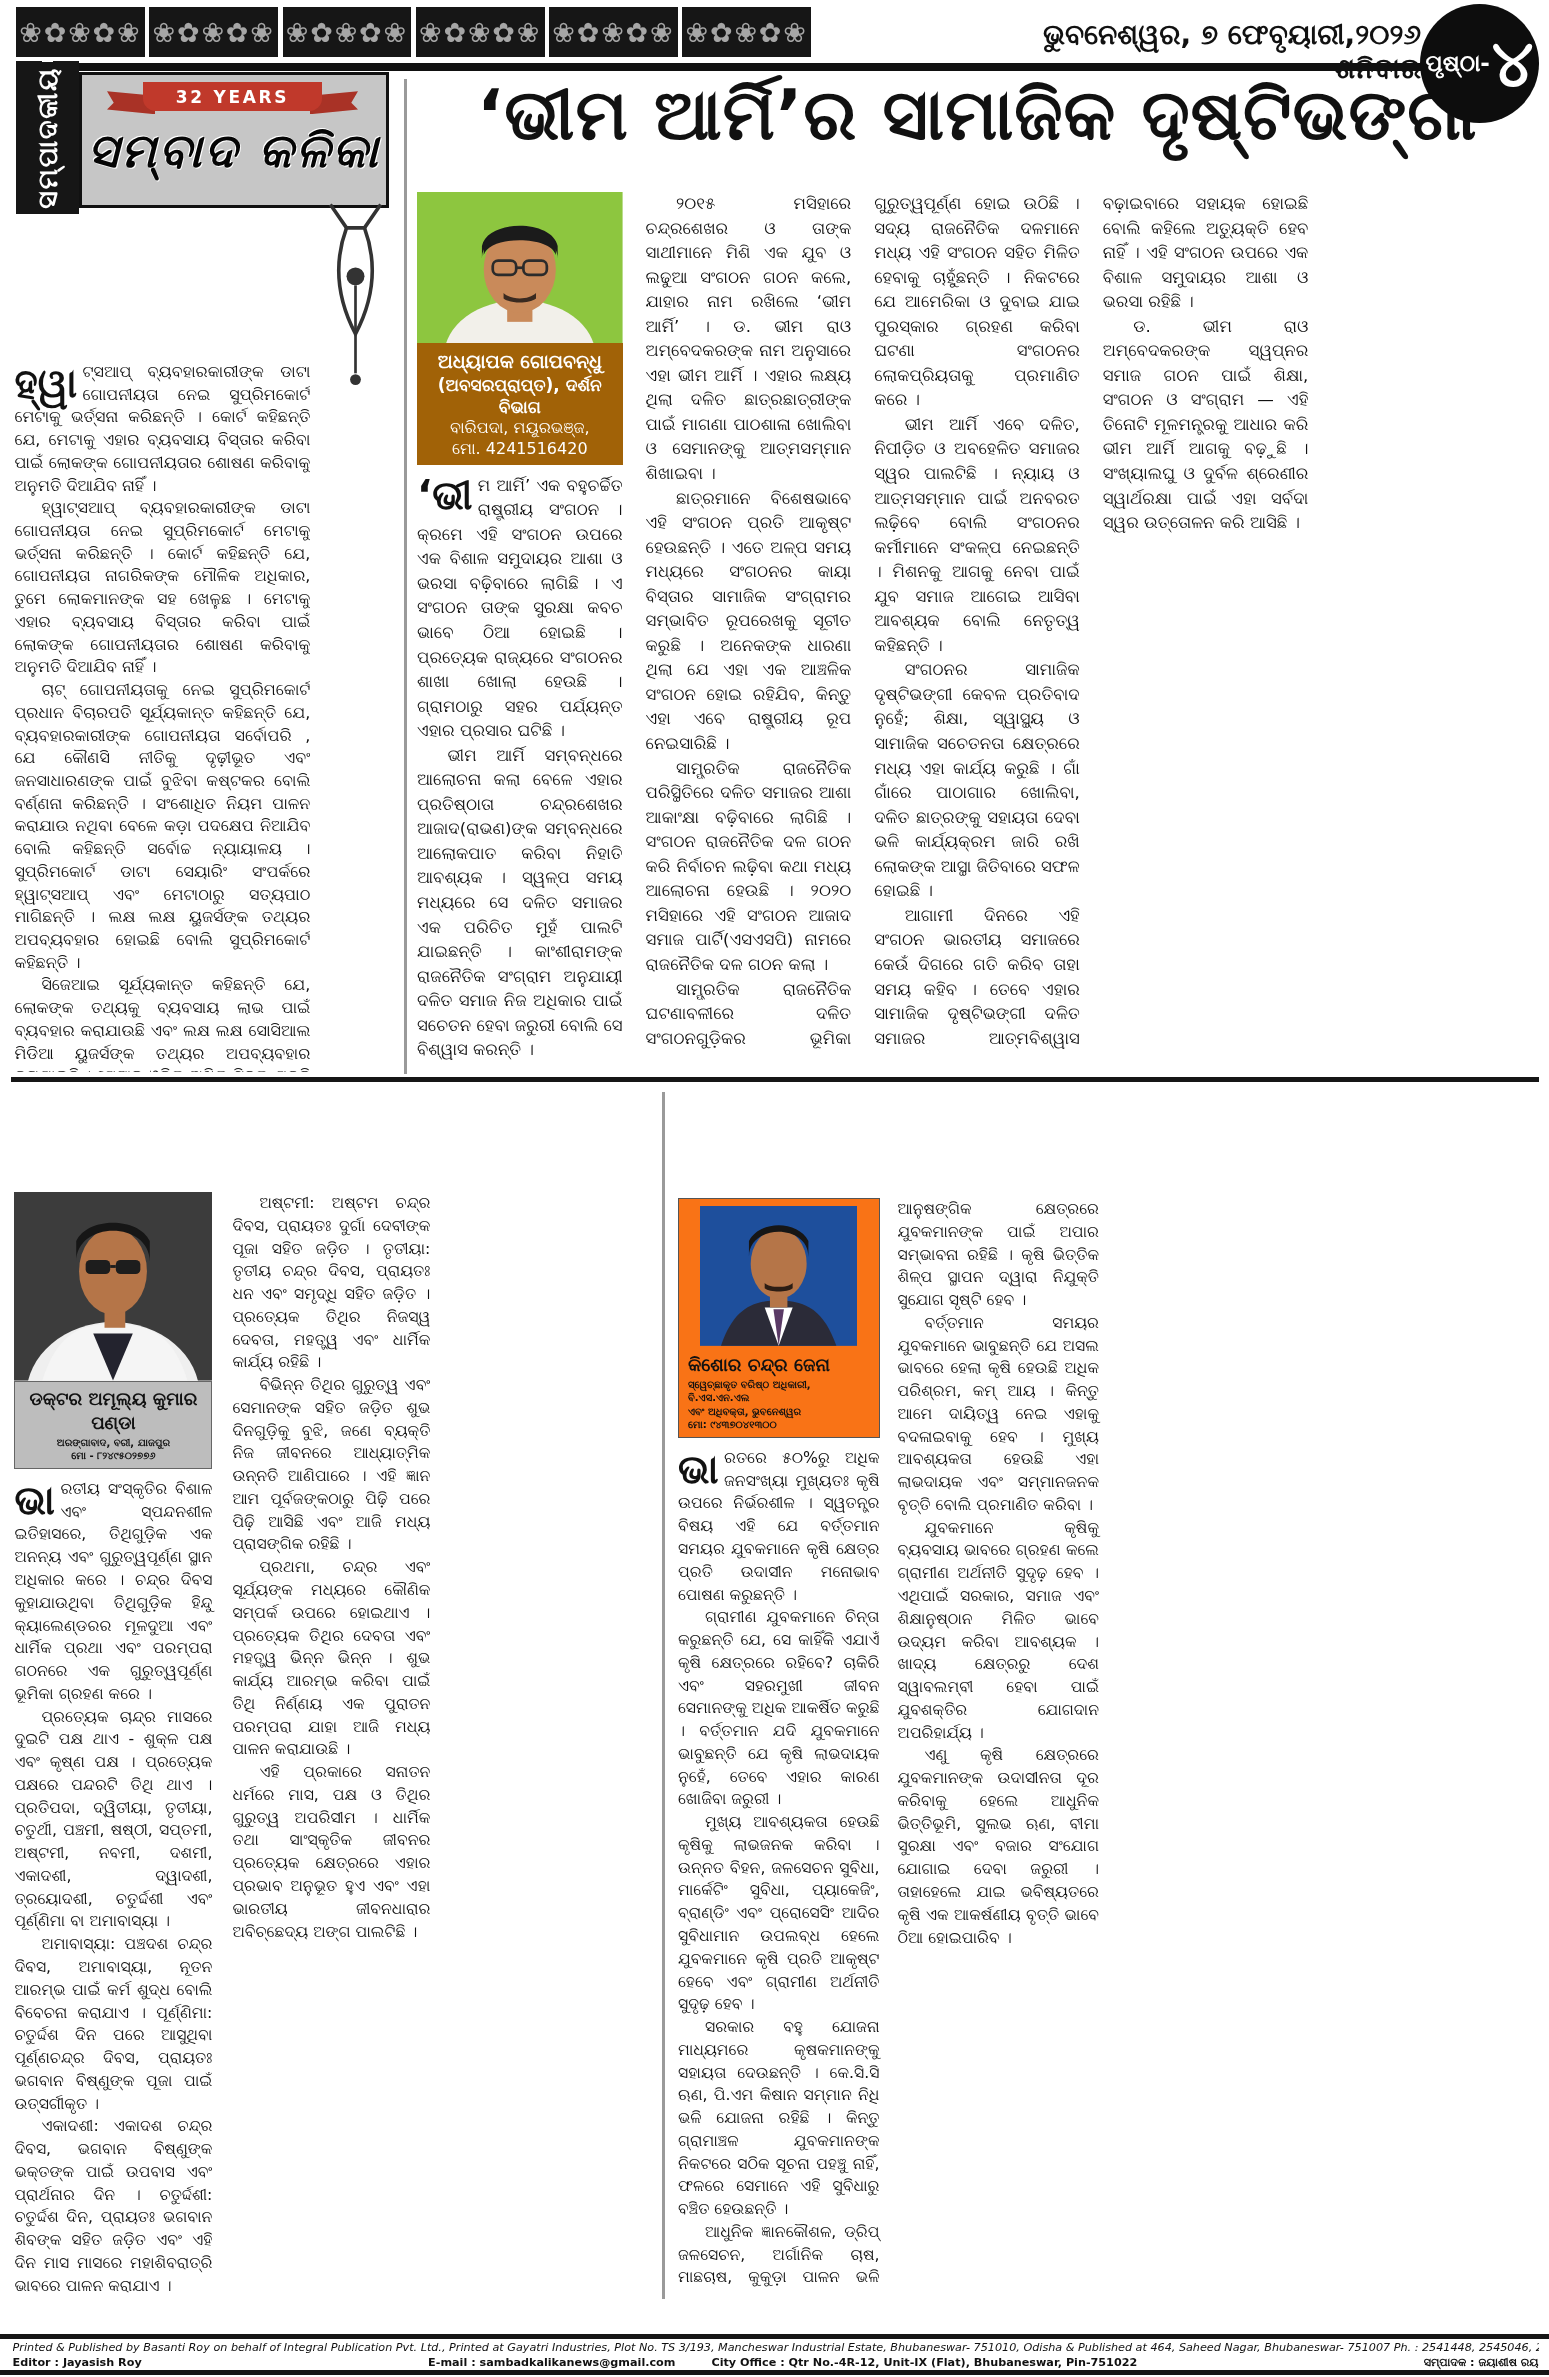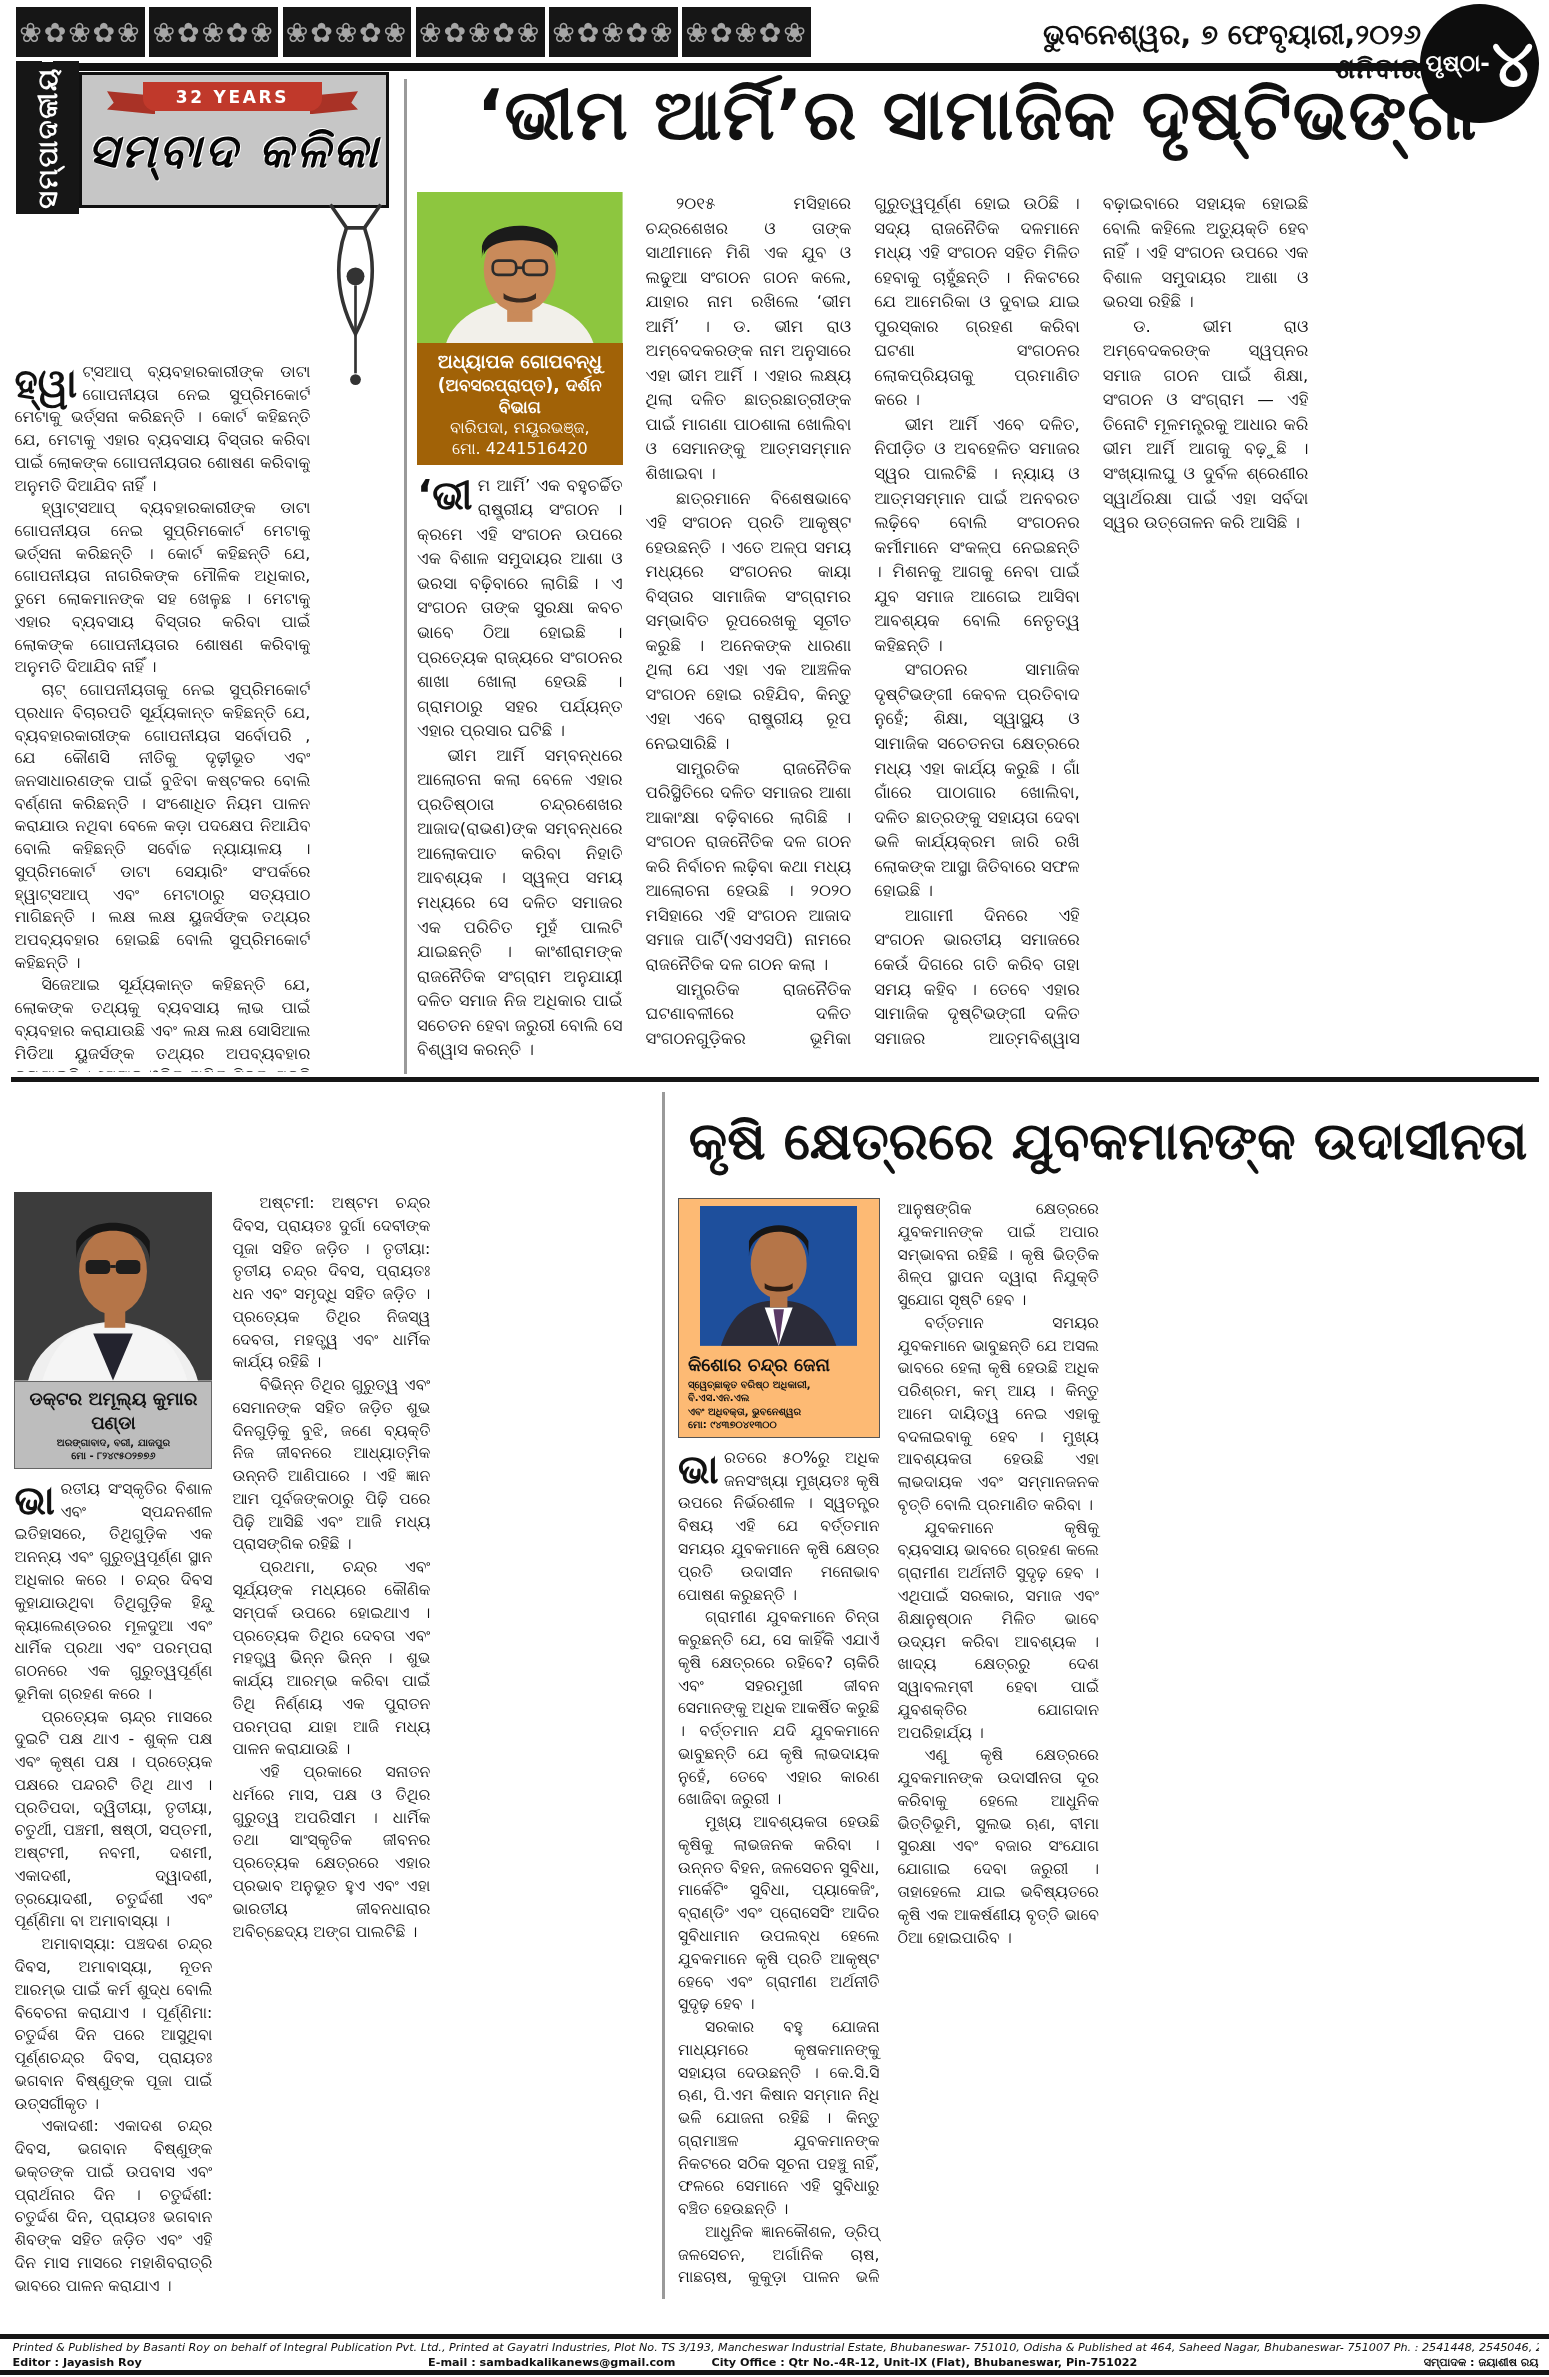--- a/index.html
+++ b/index.html
@@ -76,21 +76,21 @@
   .cap-gray{background:#bdbdbd;color:#111;text-align:center;border:1.8px solid #666;
             padding:5.4px 3.6px;line-height:1.35;}
   .cap-gray .c1{font-size:18px;font-weight:bold;}
   .cap-gray .c2,.cap-gray .c3,.cap-gray .c4,.cap-gray .c5{font-size:10px;font-weight:bold;}
 
   .br-headline{position:absolute;left:678px;top:1112px;width:860px;text-align:center;
                font-size:52px;font-weight:bold;line-height:1.15;}
   .br-body{position:absolute;left:678px;top:1198px;width:860px;height:1101px;overflow:hidden;
            column-count:4;column-gap:18px;column-fill:auto;
            font-size:15.7px;line-height:1.45;text-align:justify;}
-  .photo-card-gray{background:#fdba74;border:1.8px solid #555;padding:7.2px 7.2px 5.4px 7.2px;}
+  .photo-card-gray{background:#f97316;border:1.8px solid #555;padding:7.2px 7.2px 5.4px 7.2px;}
   .photo-card-gray svg{display:block;width:85%;margin:0 auto;}
 
   
   .foot-rule1{position:absolute;left:0;top:2334px;width:1550px;height:4.5px;background:#161616;}
   .foot-rule2{position:absolute;left:0;top:2370px;width:1550px;height:5.4px;background:#161616;}
   .foot-line1{position:absolute;left:12.6px;top:2341px;width:1526px;font-size:11.2px;font-style:italic;
               white-space:nowrap;overflow:hidden;}
   .foot-line2{position:absolute;left:12.6px;top:2356px;width:1526px;font-size:11.2px;display:flex;
               justify-content:space-between;align-items:center;}
   .foot-line2 .mid{display:flex;gap:36px;font-weight:bold;}
@@ -201,21 +201,20 @@
       </div>
     </div>
     <p class="lead">
       <span class="dropcap">ଭା</span><span>ରତୀୟ ସଂସ୍କୃତିର ବିଶାଳ ଏବଂ ସ୍ପନ୍ଦନଶୀଳ ଇତିହାସରେ, ତିଥିଗୁଡ଼ିକ ଏକ ଅନନ୍ୟ ଏବଂ ଗୁରୁତ୍ୱପୂର୍ଣ୍ଣ ସ୍ଥାନ ଅଧିକାର କରେ । ଚନ୍ଦ୍ର ଦିବସ କୁହାଯାଉଥିବା ତିଥିଗୁଡ଼ିକ ହିନ୍ଦୁ କ୍ୟାଲେଣ୍ଡରର ମୂଳଦୁଆ ଏବଂ ଧାର୍ମିକ ପ୍ରଥା ଏବଂ ପରମ୍ପରା ଗଠନରେ ଏକ ଗୁରୁତ୍ୱପୂର୍ଣ୍ଣ ଭୂମିକା ଗ୍ରହଣ କରେ ।</span>
     </p>
     <p>ପ୍ରତ୍ୟେକ ଚାନ୍ଦ୍ର ମାସରେ ଦୁଇଟି ପକ୍ଷ ଥାଏ - ଶୁକ୍ଳ ପକ୍ଷ ଏବଂ କୃଷ୍ଣ ପକ୍ଷ । ପ୍ରତ୍ୟେକ ପକ୍ଷରେ ପନ୍ଦରଟି ତିଥି ଥାଏ । ପ୍ରତିପଦା, ଦ୍ୱିତୀୟା, ତୃତୀୟା, ଚତୁର୍ଥୀ, ପଞ୍ଚମୀ, ଷଷ୍ଠୀ, ସପ୍ତମୀ, ଅଷ୍ଟମୀ, ନବମୀ, ଦଶମୀ, ଏକାଦଶୀ, ଦ୍ୱାଦଶୀ, ତ୍ରୟୋଦଶୀ, ଚତୁର୍ଦ୍ଦଶୀ ଏବଂ ପୂର୍ଣ୍ଣିମା ବା ଅମାବାସ୍ୟା ।</p><p>ଅମାବାସ୍ୟା: ପଞ୍ଚଦଶ ଚନ୍ଦ୍ର ଦିବସ, ଅମାବାସ୍ୟା, ନୂତନ ଆରମ୍ଭ ପାଇଁ କର୍ମ ଶୁଦ୍ଧ ବୋଲି ବିବେଚନା କରାଯାଏ । ପୂର୍ଣ୍ଣିମା: ଚତୁର୍ଦ୍ଦଶ ଦିନ ପରେ ଆସୁଥିବା ପୂର୍ଣ୍ଣଚନ୍ଦ୍ର ଦିବସ, ପ୍ରାୟତଃ ଭଗବାନ ବିଷ୍ଣୁଙ୍କ ପୂଜା ପାଇଁ ଉତ୍ସର୍ଗୀକୃତ ।</p><p>ଏକାଦଶୀ: ଏକାଦଶ ଚନ୍ଦ୍ର ଦିବସ, ଭଗବାନ ବିଷ୍ଣୁଙ୍କ ଭକ୍ତଙ୍କ ପାଇଁ ଉପବାସ ଏବଂ ପ୍ରାର୍ଥନାର ଦିନ । ଚତୁର୍ଦ୍ଦଶୀ: ଚତୁର୍ଦ୍ଦଶ ଦିନ, ପ୍ରାୟତଃ ଭଗବାନ ଶିବଙ୍କ ସହିତ ଜଡ଼ିତ ଏବଂ ଏହି ଦିନ ମାସ ମାସରେ ମହାଶିବରାତ୍ରି ଭାବରେ ପାଳନ କରାଯାଏ ।</p><p>ଅଷ୍ଟମୀ: ଅଷ୍ଟମ ଚନ୍ଦ୍ର ଦିବସ, ପ୍ରାୟତଃ ଦୁର୍ଗା ଦେବୀଙ୍କ ପୂଜା ସହିତ ଜଡ଼ିତ । ତୃତୀୟା: ତୃତୀୟ ଚନ୍ଦ୍ର ଦିବସ, ପ୍ରାୟତଃ ଧନ ଏବଂ ସମୃଦ୍ଧି ସହିତ ଜଡ଼ିତ । ପ୍ରତ୍ୟେକ ତିଥିର ନିଜସ୍ୱ ଦେବତା, ମହତ୍ତ୍ୱ ଏବଂ ଧାର୍ମିକ କାର୍ଯ୍ୟ ରହିଛି ।</p><p>ବିଭିନ୍ନ ତିଥିର ଗୁରୁତ୍ୱ ଏବଂ ସେମାନଙ୍କ ସହିତ ଜଡ଼ିତ ଶୁଭ ଦିନଗୁଡ଼ିକୁ ବୁଝି, ଜଣେ ବ୍ୟକ୍ତି ନିଜ ଜୀବନରେ ଆଧ୍ୟାତ୍ମିକ ଉନ୍ନତି ଆଣିପାରେ । ଏହି ଜ୍ଞାନ ଆମ ପୂର୍ବଜଙ୍କଠାରୁ ପିଢ଼ି ପରେ ପିଢ଼ି ଆସିଛି ଏବଂ ଆଜି ମଧ୍ୟ ପ୍ରାସଙ୍ଗିକ ରହିଛି ।</p><p>ପ୍ରଥମା, ଚନ୍ଦ୍ର ଏବଂ ସୂର୍ଯ୍ୟଙ୍କ ମଧ୍ୟରେ କୌଣିକ ସମ୍ପର୍କ ଉପରେ ହୋଇଥାଏ । ପ୍ରତ୍ୟେକ ତିଥିର ଦେବତା ଏବଂ ମହତ୍ତ୍ୱ ଭିନ୍ନ ଭିନ୍ନ । ଶୁଭ କାର୍ଯ୍ୟ ଆରମ୍ଭ କରିବା ପାଇଁ ତିଥି ନିର୍ଣ୍ଣୟ ଏକ ପୁରାତନ ପରମ୍ପରା ଯାହା ଆଜି ମଧ୍ୟ ପାଳନ କରାଯାଉଛି ।</p><p>ଏହି ପ୍ରକାରେ ସନାତନ ଧର୍ମରେ ମାସ, ପକ୍ଷ ଓ ତିଥିର ଗୁରୁତ୍ୱ ଅପରିସୀମ । ଧାର୍ମିକ ତଥା ସାଂସ୍କୃତିକ ଜୀବନର ପ୍ରତ୍ୟେକ କ୍ଷେତ୍ରରେ ଏହାର ପ୍ରଭାବ ଅନୁଭୂତ ହୁଏ ଏବଂ ଏହା ଭାରତୀୟ ଜୀବନଧାରାର ଅବିଚ୍ଛେଦ୍ୟ ଅଙ୍ଗ ପାଲଟିଛି ।</p><span></span>
   </div>
 
   <div class="v-divider" id="div-bottom"></div>
 
-  <div class="br-headline">କୃଷି କ୍ଷେତ୍ରରେ ଯୁବକମାନଙ୍କ ଉଦାସୀନତା</div>
   <div class="br-body">
     <div class="figure photo-card-gray">
       <svg viewBox="0 0 180 160">
         <rect width="180" height="160" fill="#1e4f9c"></rect>
         <path d="M24 160 C38 118 60 108 90 108 C122 108 142 120 156 160 Z" fill="#2b2b38"></path>
         <path d="M74 116 L90 160 L106 116 Z" fill="#ffffff"></path>
         <path d="M84 118 L90 160 L96 118 Z" fill="#5a3a66"></path>
         <rect x="80" y="92" width="20" height="24" fill="#b57548"></rect>
         <ellipse cx="90" cy="66" rx="32" ry="40" fill="#b57548"></ellipse>
         <path d="M56 58 C56 20 124 20 124 58 L124 40 C112 16 68 16 56 40 Z" fill="#161616"></path>

